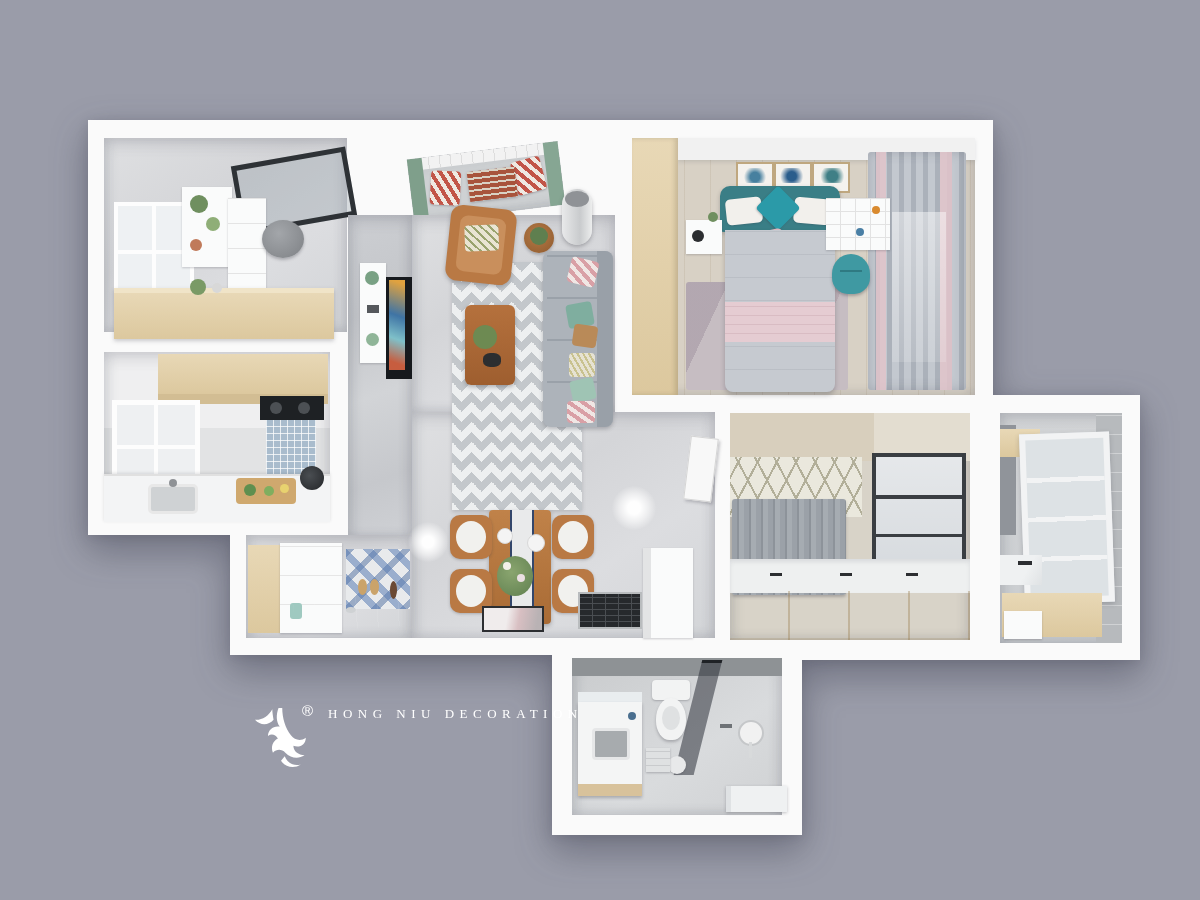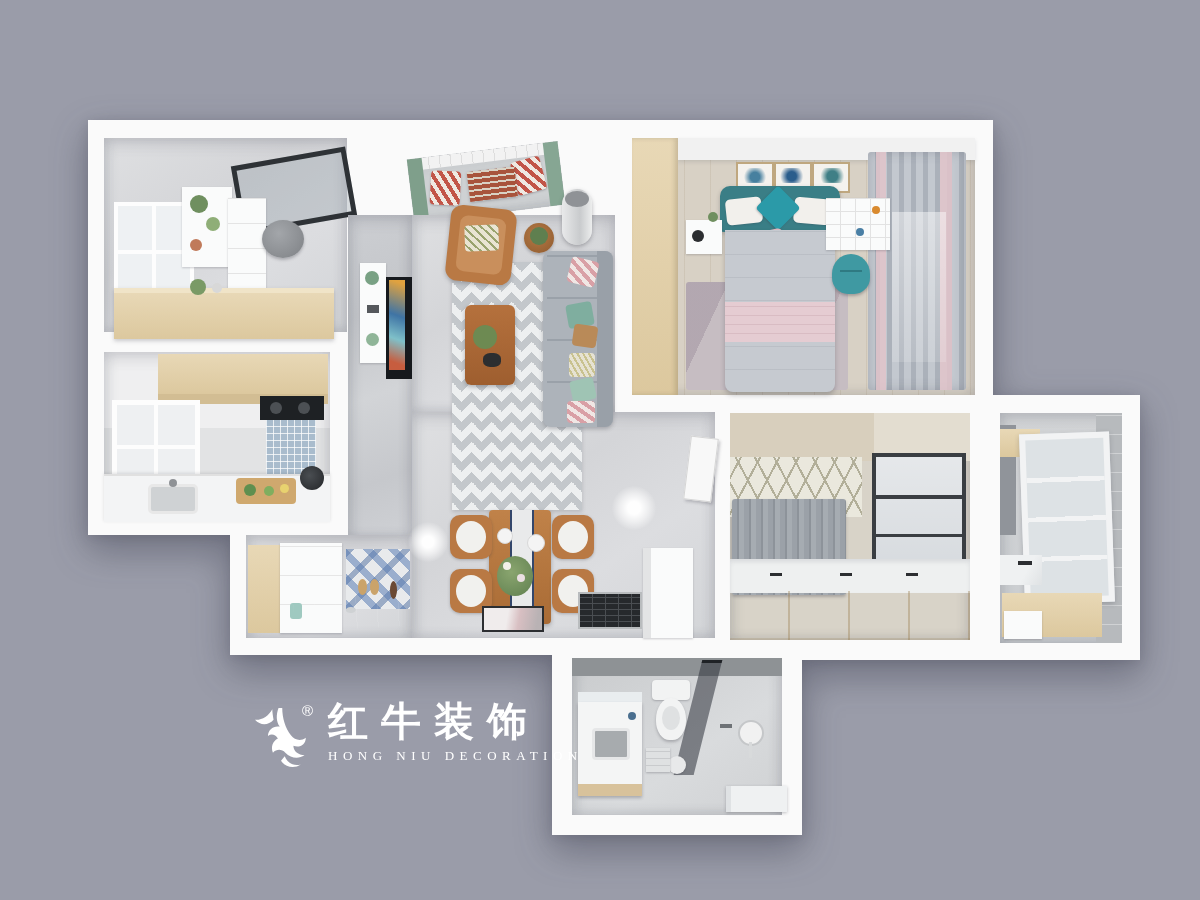--- a/index.html
+++ b/index.html
@@ -280,17 +280,16 @@
       <svg width="62" height="66" viewBox="0 0 100 104" style="position:absolute;left:0;top:6px;">
         <g fill="#ffffff">
           <path d="M36 4 C30 15 19 22 8 21 C17 31 30 30 38 21 C37 15 36 9 36 4 Z"></path>
           <path d="M46 2 C42 13 42 24 48 32 C38 30 29 37 29 47 C35 43 41 45 45 51 C37 55 33 64 37 74 C43 68 51 68 57 74 C66 83 78 85 88 78 C78 78 70 72 70 63 C80 67 90 61 90 50 C82 56 72 54 66 46 C57 35 52 18 52 2 Z"></path>
           <path d="M56 80 C60 91 71 96 82 93 C72 100 57 98 50 87 Z"></path>
         </g>
       </svg>
       <span class="reg">®</span>
     </div>
     <div>
-      <div class="brand">红牛装饰</div>
       <div class="sub">HONG NIU DECORATION</div>
     </div>
   </div>
 </div>
 
 </body></html>

